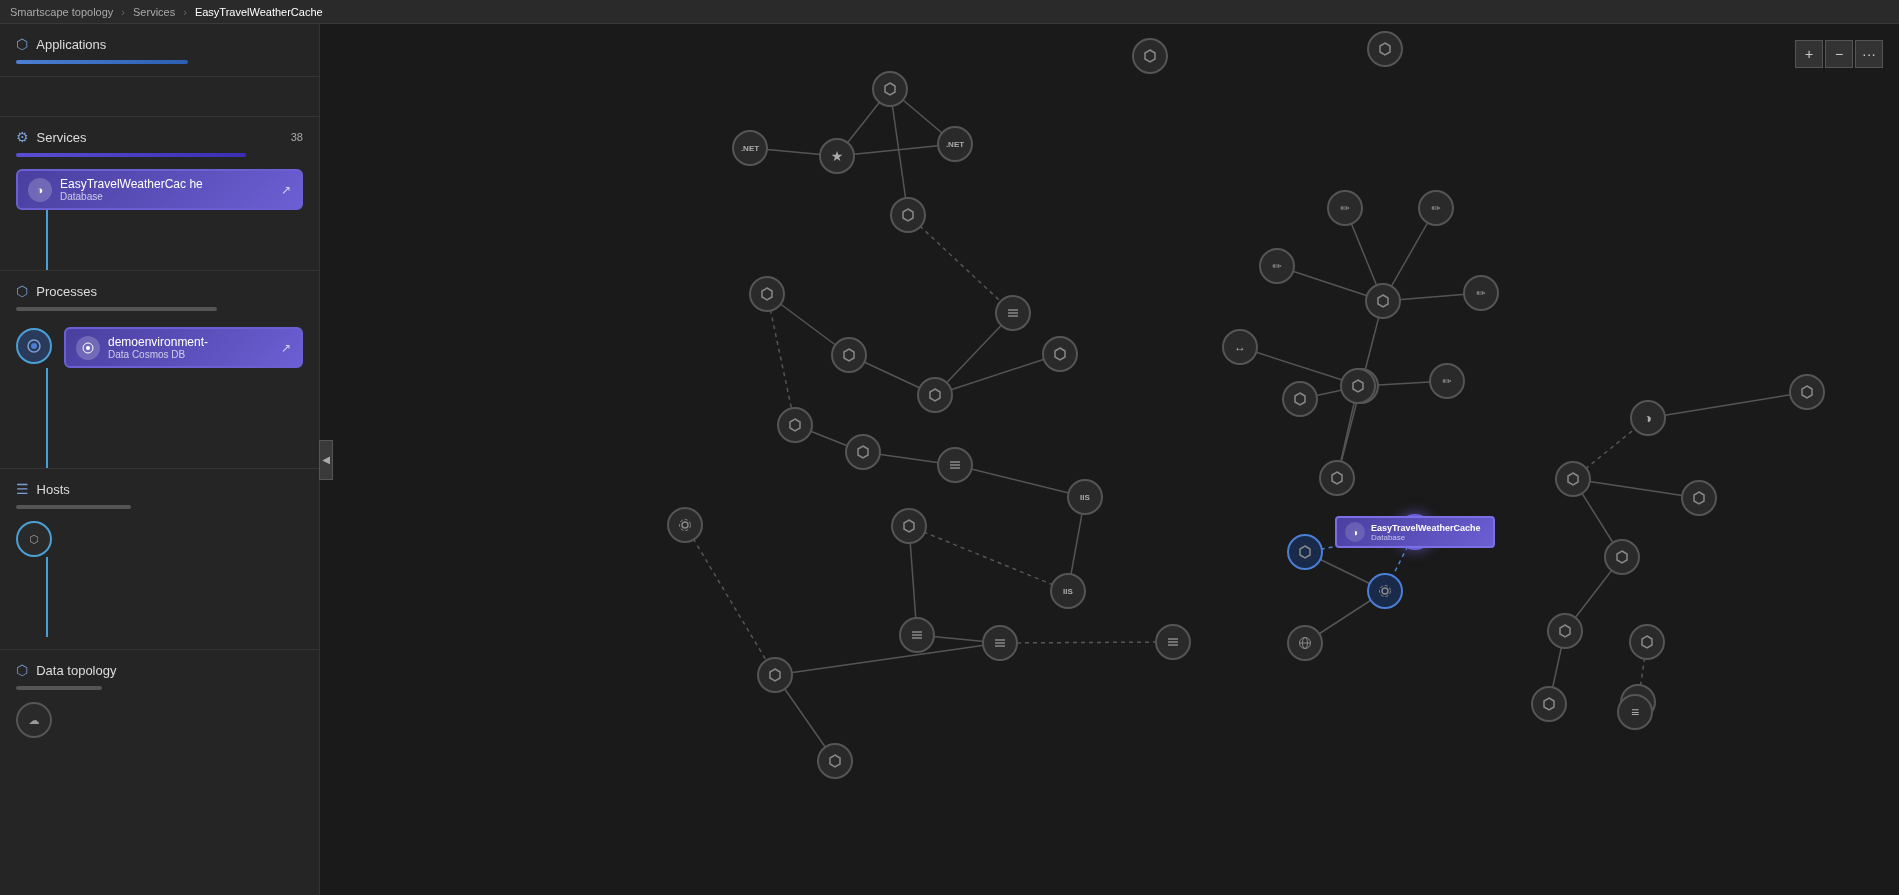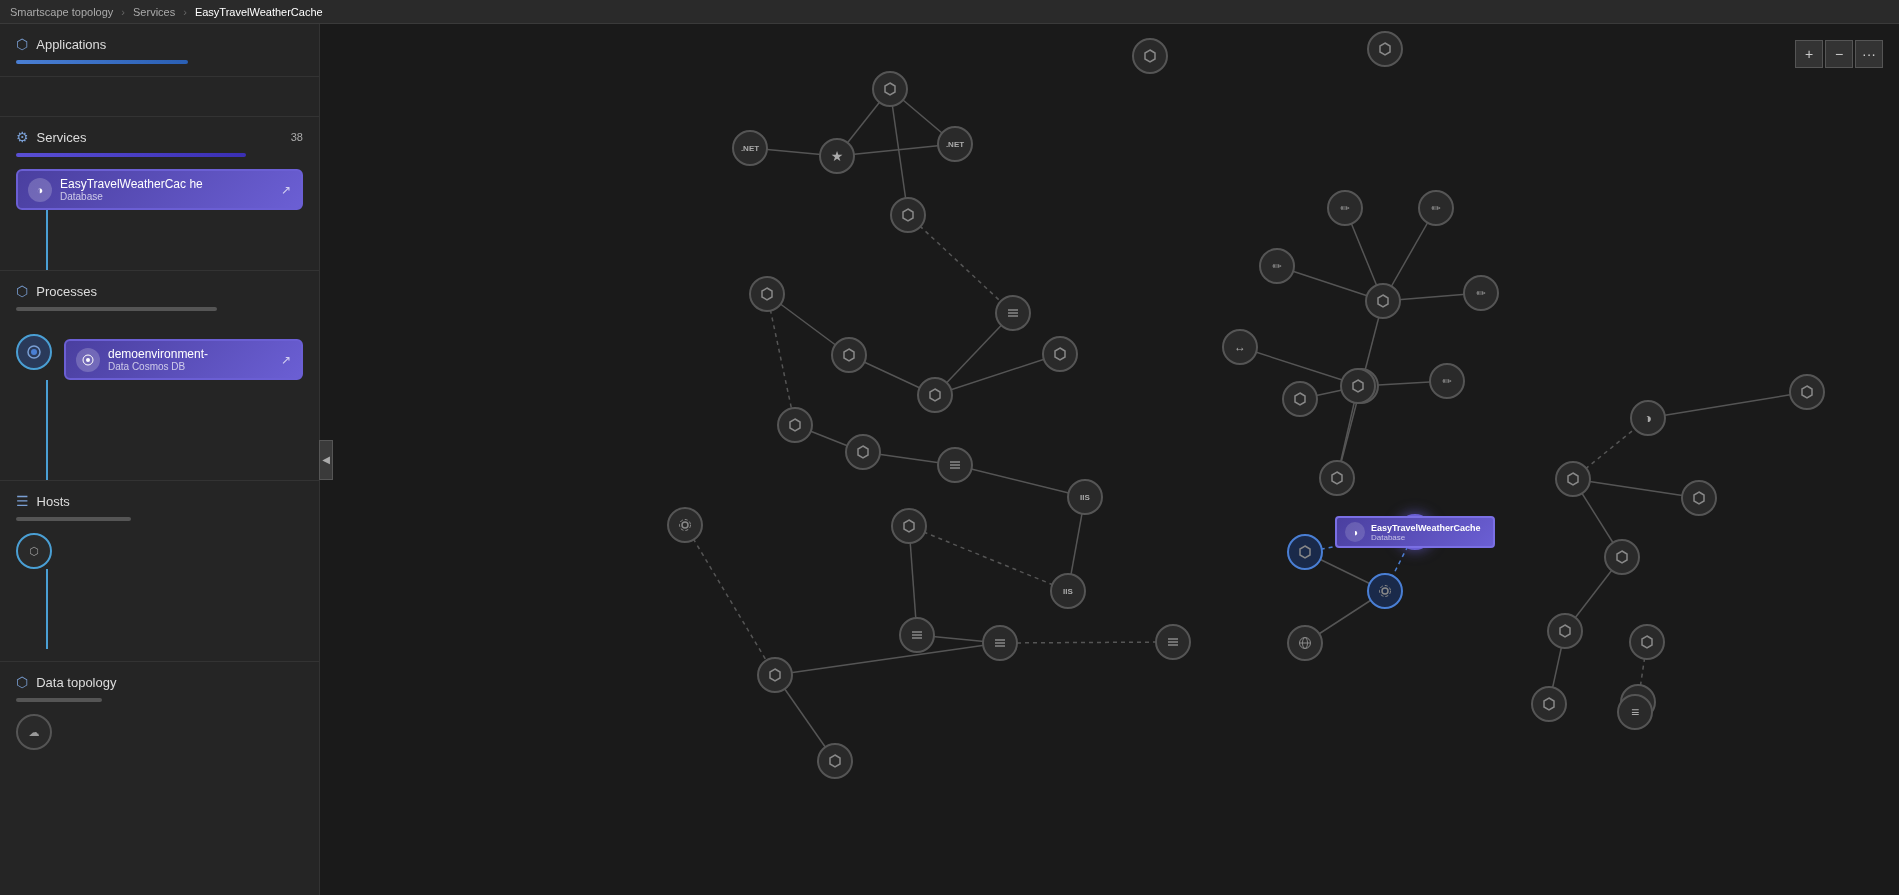--- a/index.html
+++ b/index.html
@@ -336,21 +336,21 @@
       </div>
       <div class="sidebar-bar-gray"></div>
 
       <div style="display:flex; align-items:center; gap:12px; margin-top:12px; position:relative;">
         <div class="process-node-circle">
           <svg width="16" height="16" viewBox="0 0 16 16">
             <circle cx="8" cy="8" r="6" fill="none" stroke="#7a9fd4" stroke-width="1.5"></circle>
             <circle cx="8" cy="8" r="3" fill="#4a7fd4"></circle>
           </svg>
         </div>
-        <div class="node-card" style="flex:1; margin-top:16px;border-radius:6px;">
+        <div class="node-card" style="flex:1; margin-top:4px;border-radius:6px;">
           <div class="node-card-icon">
             <svg width="12" height="12" viewBox="0 0 12 12">
               <circle cx="6" cy="6" r="5" fill="none" stroke="#fff" stroke-width="1"></circle>
               <circle cx="6" cy="6" r="2" fill="#fff"></circle>
             </svg>
           </div>
           <div class="node-card-info">
             <div class="node-card-name">demoenvironment-</div>
             <div class="node-card-type">Data Cosmos DB</div>
           </div>

